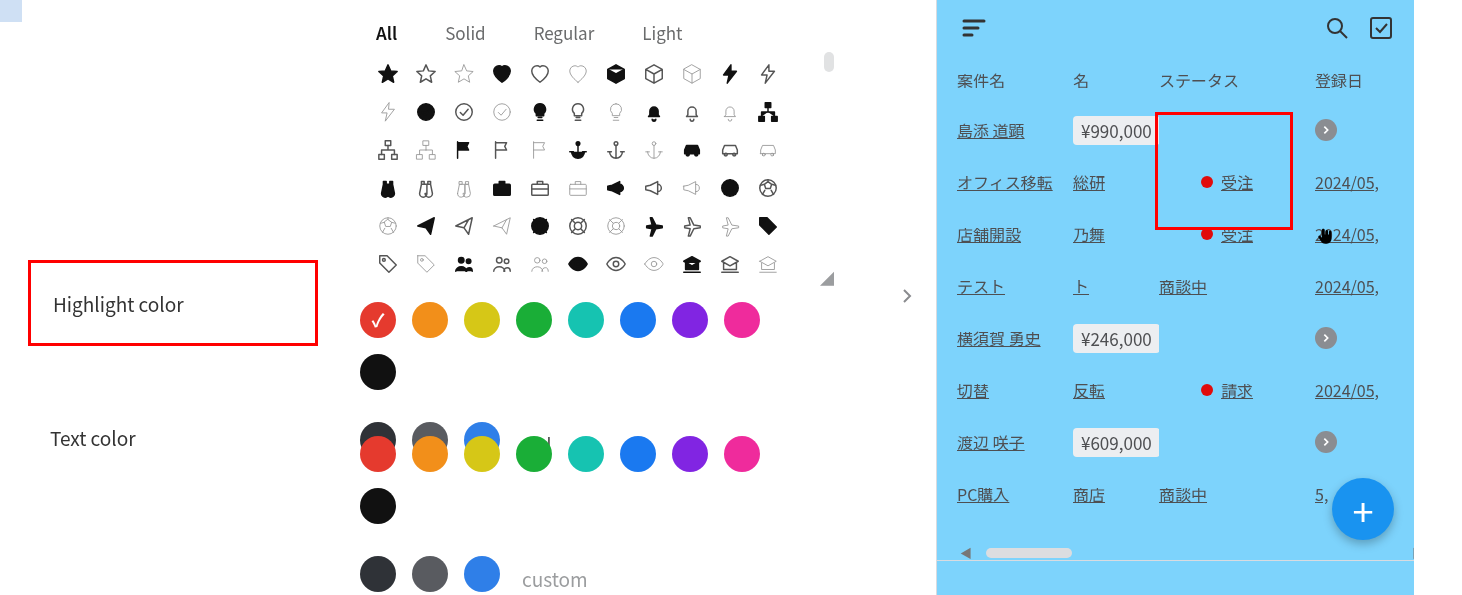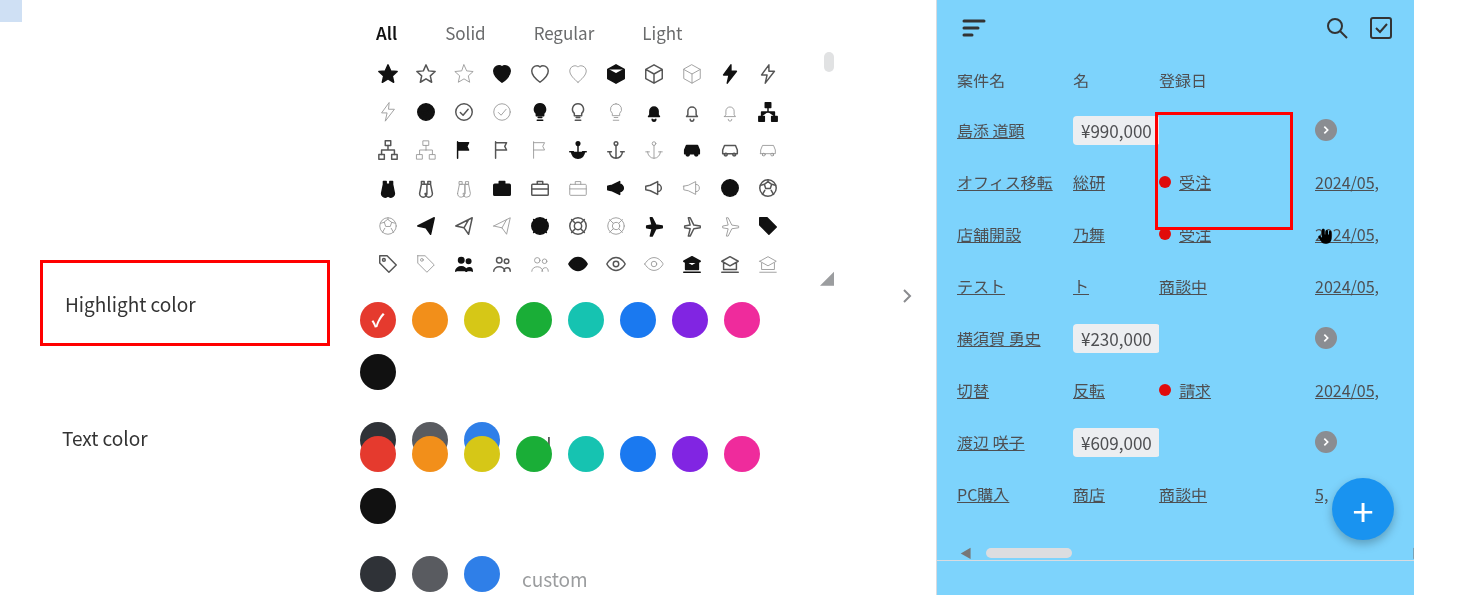--- a/index.html
+++ b/index.html
@@ -13,21 +13,21 @@
   .tabs .tab { color:#6a6b6c; cursor:pointer; padding:4px 6px; }
   .tabs .tab.selected { color:#111; font-weight:600; }
 
   .icon-grid { position:absolute; left:370px; top:56px; width:420px; display:grid; grid-template-columns: repeat(11, 36px); grid-auto-rows:36px; gap: 2px 2px; align-items:center; justify-items:center; }
   .icon-grid .ic { width:24px; height:24px; display:flex; align-items:center; justify-content:center; font-size:20px; color:#111; cursor:pointer; }
   .icon-grid .ic.outline { color:#555; }
   .icon-grid .ic.light { color:#9a9a9a; }
 
   .scroll-thumb-v { position:absolute; left:824px; top:52px; width:10px; height:20px; background:#e1e2e3; border-radius:5px; }
 
-  .label-row { position:absolute; left:40px; width:290px; }
+  .label-row { position:absolute; left:28px; width:290px; }
   .label-row.highlight-box { top:260px; border:3px solid #ff0000; height:86px; display:flex; align-items:center; padding-left:22px; font-size:19px; color:#333; }
   .label-row.text-color { top:422px; height:30px; display:flex; align-items:center; padding-left:22px; font-size:19px; color:#333; }
 
   .color-row { position:absolute; left:360px; display:flex; flex-wrap:wrap; gap:16px; align-items:flex-end; width:440px; }
   .color-row.row1 { top:302px; }
   .color-row.row2 { top:436px; }
   .swatch { width:36px; height:36px; border-radius:50%; cursor:pointer; position:relative; }
   .swatch.sel::after { content:"✓"; color:#fff; font-weight:700; font-size:18px; position:absolute; left:50%; top:50%; transform:translate(-50%,-52%); }
   .swatch-label { font-size:19px; color:#555; margin-left:6px; }
 
@@ -43,21 +43,21 @@
   .tb-icon { width:26px; height:26px; color:#333; cursor:pointer; display:flex; align-items:center; justify-content:center; }
   .tb-icon svg { width:26px; height:26px; stroke:currentColor; fill:none; stroke-width:2; }
 
   .table-wrap { position:relative; height:500px; }
   .table { width:100%; }
   .thead, .trow { display:grid; grid-template-columns: 116px 86px 156px 96px; padding:0 20px; align-items:center; color:#4e4f52; }
   .thead { height:48px; font-size:16px; }
   .trow { height:52px; font-size:16px;text-decoration:underline; }
   .tcell { white-space:nowrap; overflow:hidden; text-overflow:ellipsis; }
   .money { display:inline-block; background:#eceef1; border-radius:4px; padding:2px 8px; font-size:17px; color:#4e4f52; }
-  .status-chip { display:flex; align-items:center; gap:8px; }
+  .status-chip { display:flex; align-items:center; gap:8px;padding-left:42px; }
   .dot { width:12px; height:12px; border-radius:50%; background:#e10b0b; }
   .chev-btn { width:22px; height:22px; border-radius:50%; background:#8a8d92; color:#fff; display:flex; align-items:center; justify-content:center; font-size:12px; }
   .right-scroll { position:absolute; right:0; top:56px; width:14px; height:320px; background:#e1e2e3; border-radius:7px; }
 
   .status-highlight { position:absolute; border:3px solid #ff0000; pointer-events:none; }
 
   .row-separator { position:absolute; left:937px; top:560px; width:482px; height:1px; background:#d9dbe0; }
   .bottom-scroll { position:absolute; left:986px; top:548px; width:86px; height:10px; background:#dcdde0; border-radius:5px; }
   .htrack-caret { position:absolute; top:544px; font-size:12px; color:#777; }
   .htrack-caret.lft { left:960px; }
@@ -535,20 +535,21 @@
             <path d="M21 2 L21 8 L15 8" fill="none"></path>
           </svg>
       </div>
     </div>
 
     <div class="table-wrap">
       <div class="table" id="table">
         <div class="thead">
           <div class="tcell">案件名</div>
           <div class="tcell">名</div>
+          <div class="tcell">ステータス</div>
           <div class="tcell">登録日</div>
         </div>
         <div id="tbody">
             <div class="trow">
               <div class="tcell">島添 道顕</div>
               <div class="tcell"><span class="money">¥990,000</span></div>
               <div class="tcell"></div>
               <div class="tcell" style="text-align: right;">
                 <span class="chev-btn">
                   <svg viewBox="0 0 12 12" width="10" height="10">
@@ -580,21 +581,21 @@
               <div class="tcell">2024/05,</div>
             </div>
             <div class="trow">
               <div class="tcell">テスト</div>
               <div class="tcell">ト</div>
               <div class="tcell">商談中</div>
               <div class="tcell">2024/05,</div>
             </div>
             <div class="trow">
               <div class="tcell">横須賀 勇史</div>
-              <div class="tcell"><span class="money">¥230,000</span></div>
+              <div class="tcell"><span class="money">¥246,000</span></div>
               <div class="tcell"></div>
               <div class="tcell" style="text-align: right;">
                 <span class="chev-btn">
                   <svg viewBox="0 0 12 12" width="10" height="10">
                     <path d="M4 2 L8 6 L4 10" fill="none" stroke="#fff" stroke-width="2"></path>
                   </svg>
                 </span>
               </div>
             </div>
             <div class="trow">

